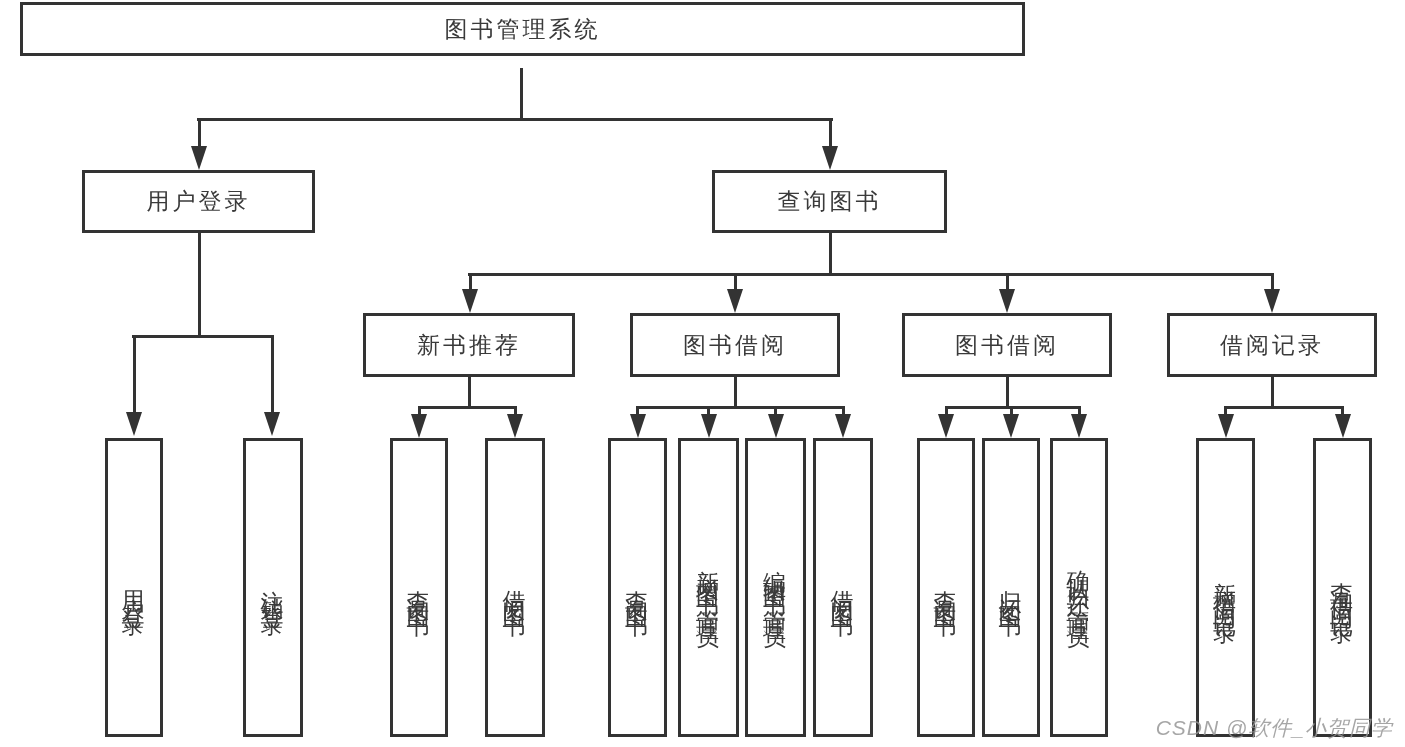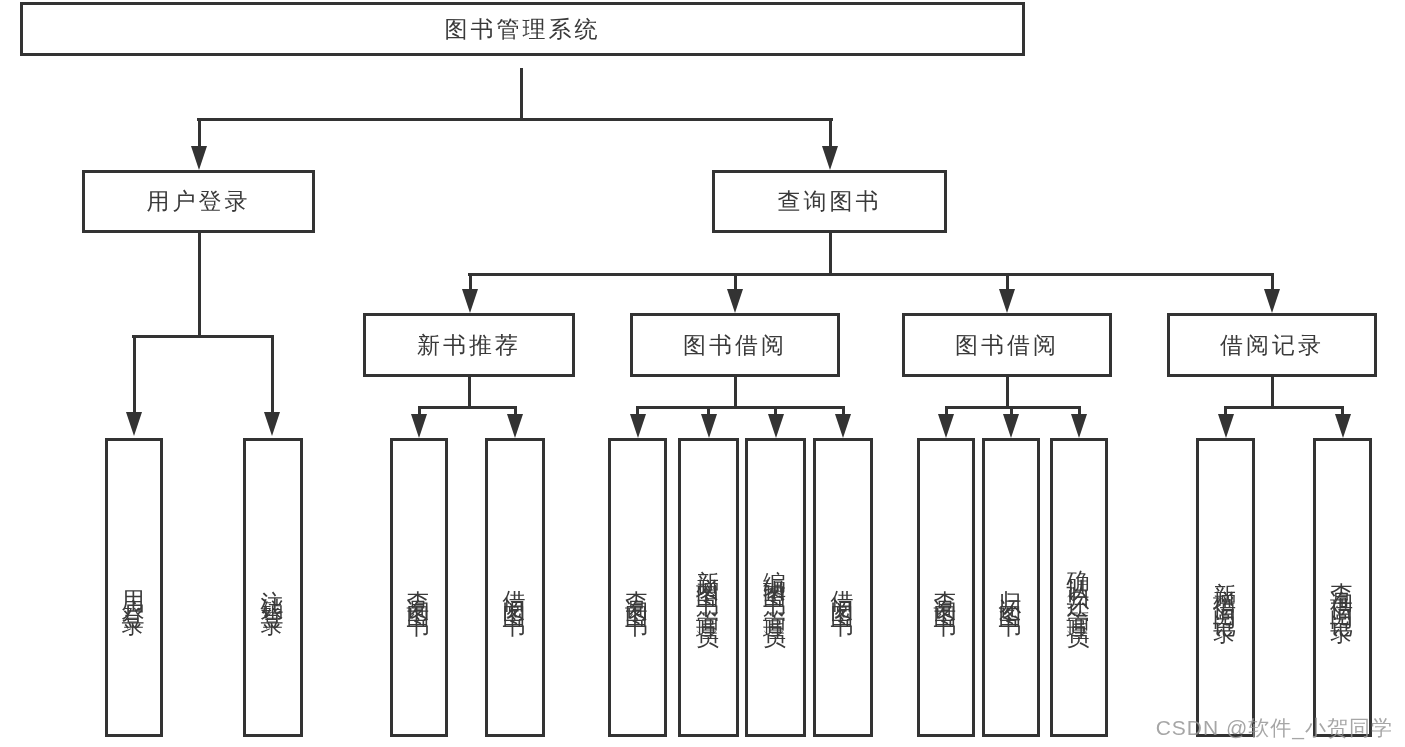--- a/index.html
+++ b/index.html
@@ -43,20 +43,21 @@
     border-top-color:#333;
   }
   .watermark{
     position:absolute;
     top:714px;right:12px;
     font-size:21px;
     color:rgba(150,150,150,0.85);
     letter-spacing:1px;
     z-index:10;
     white-space:nowrap;
+    font-style:italic;
   }
 </style>
 </head>
 <body>
 
 <div id="stage">
 
   <div class="node" style="left:20px;top:2px;width:1005px;height:54px;">
     <span>图书管理系统</span>
   </div>

